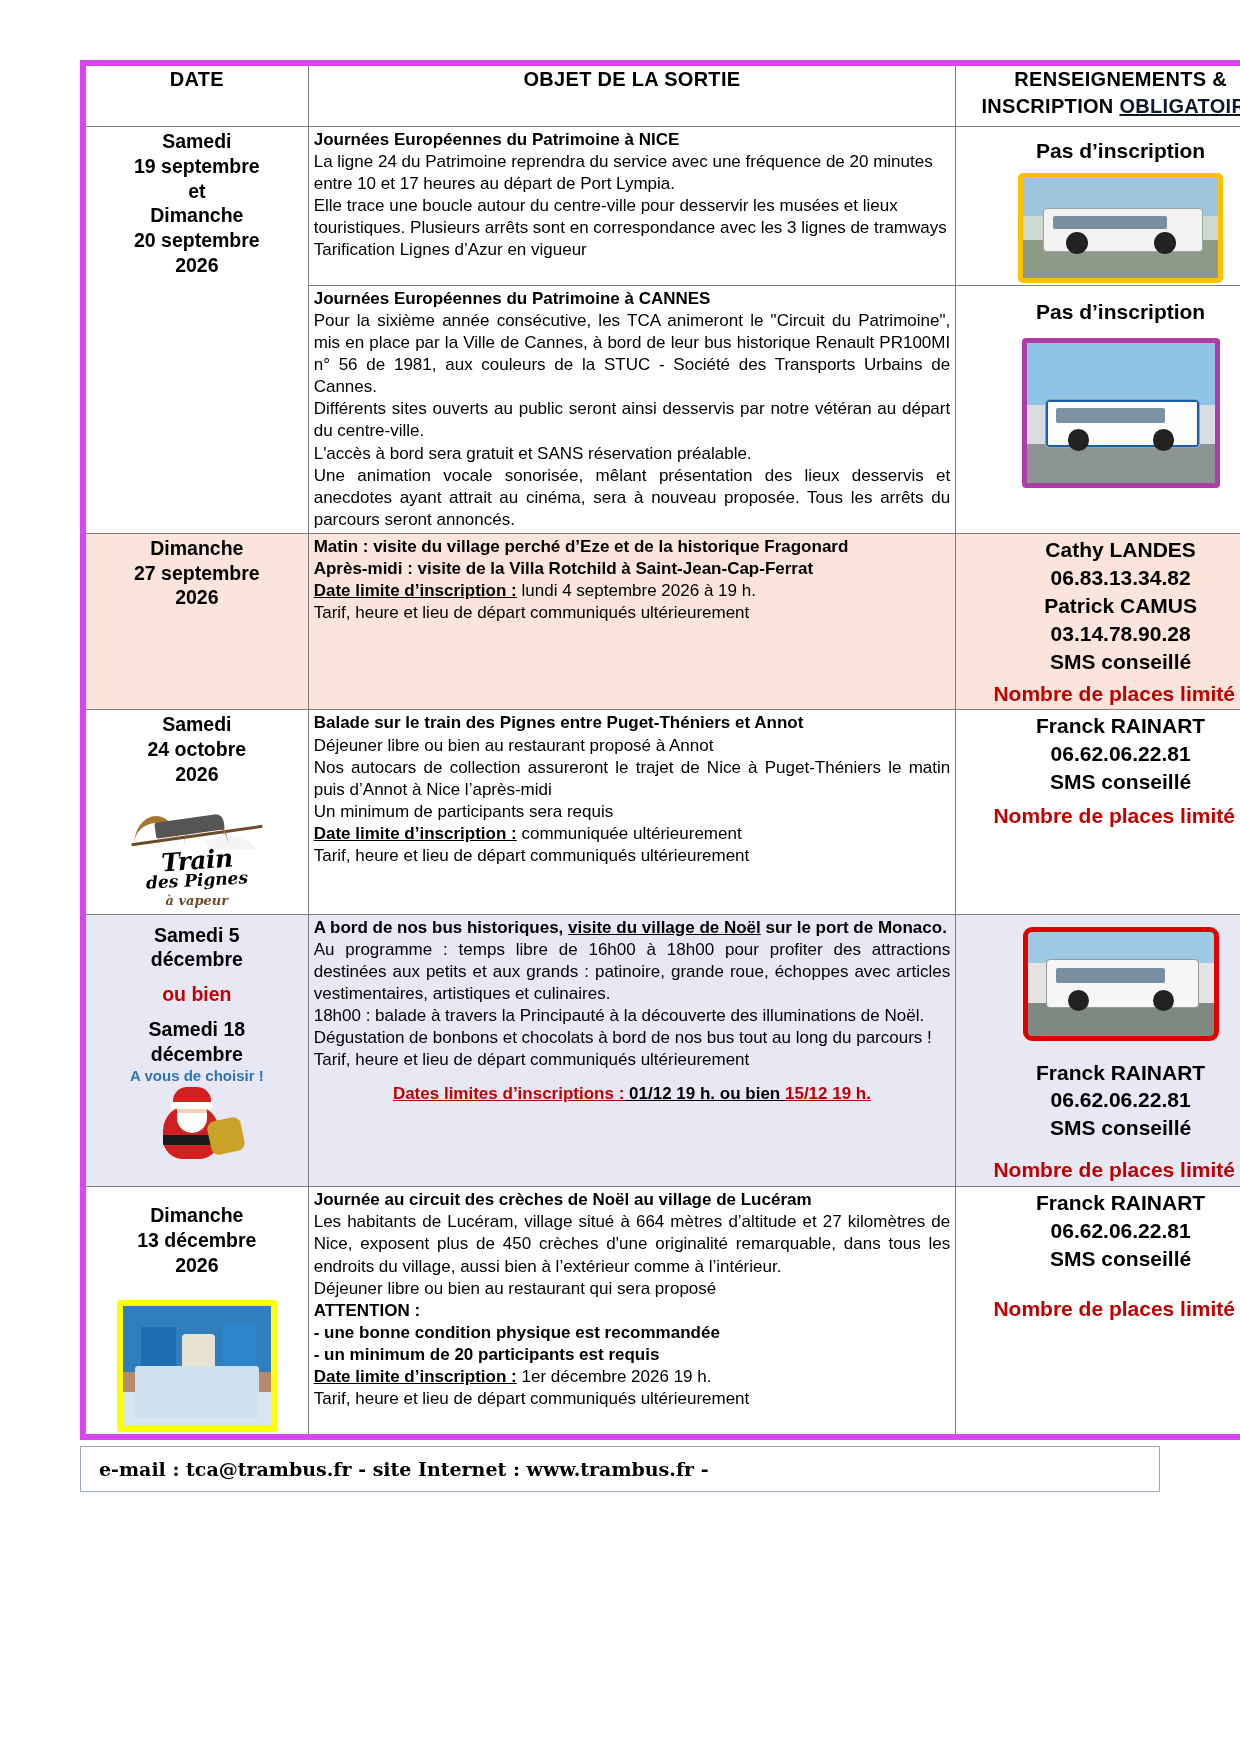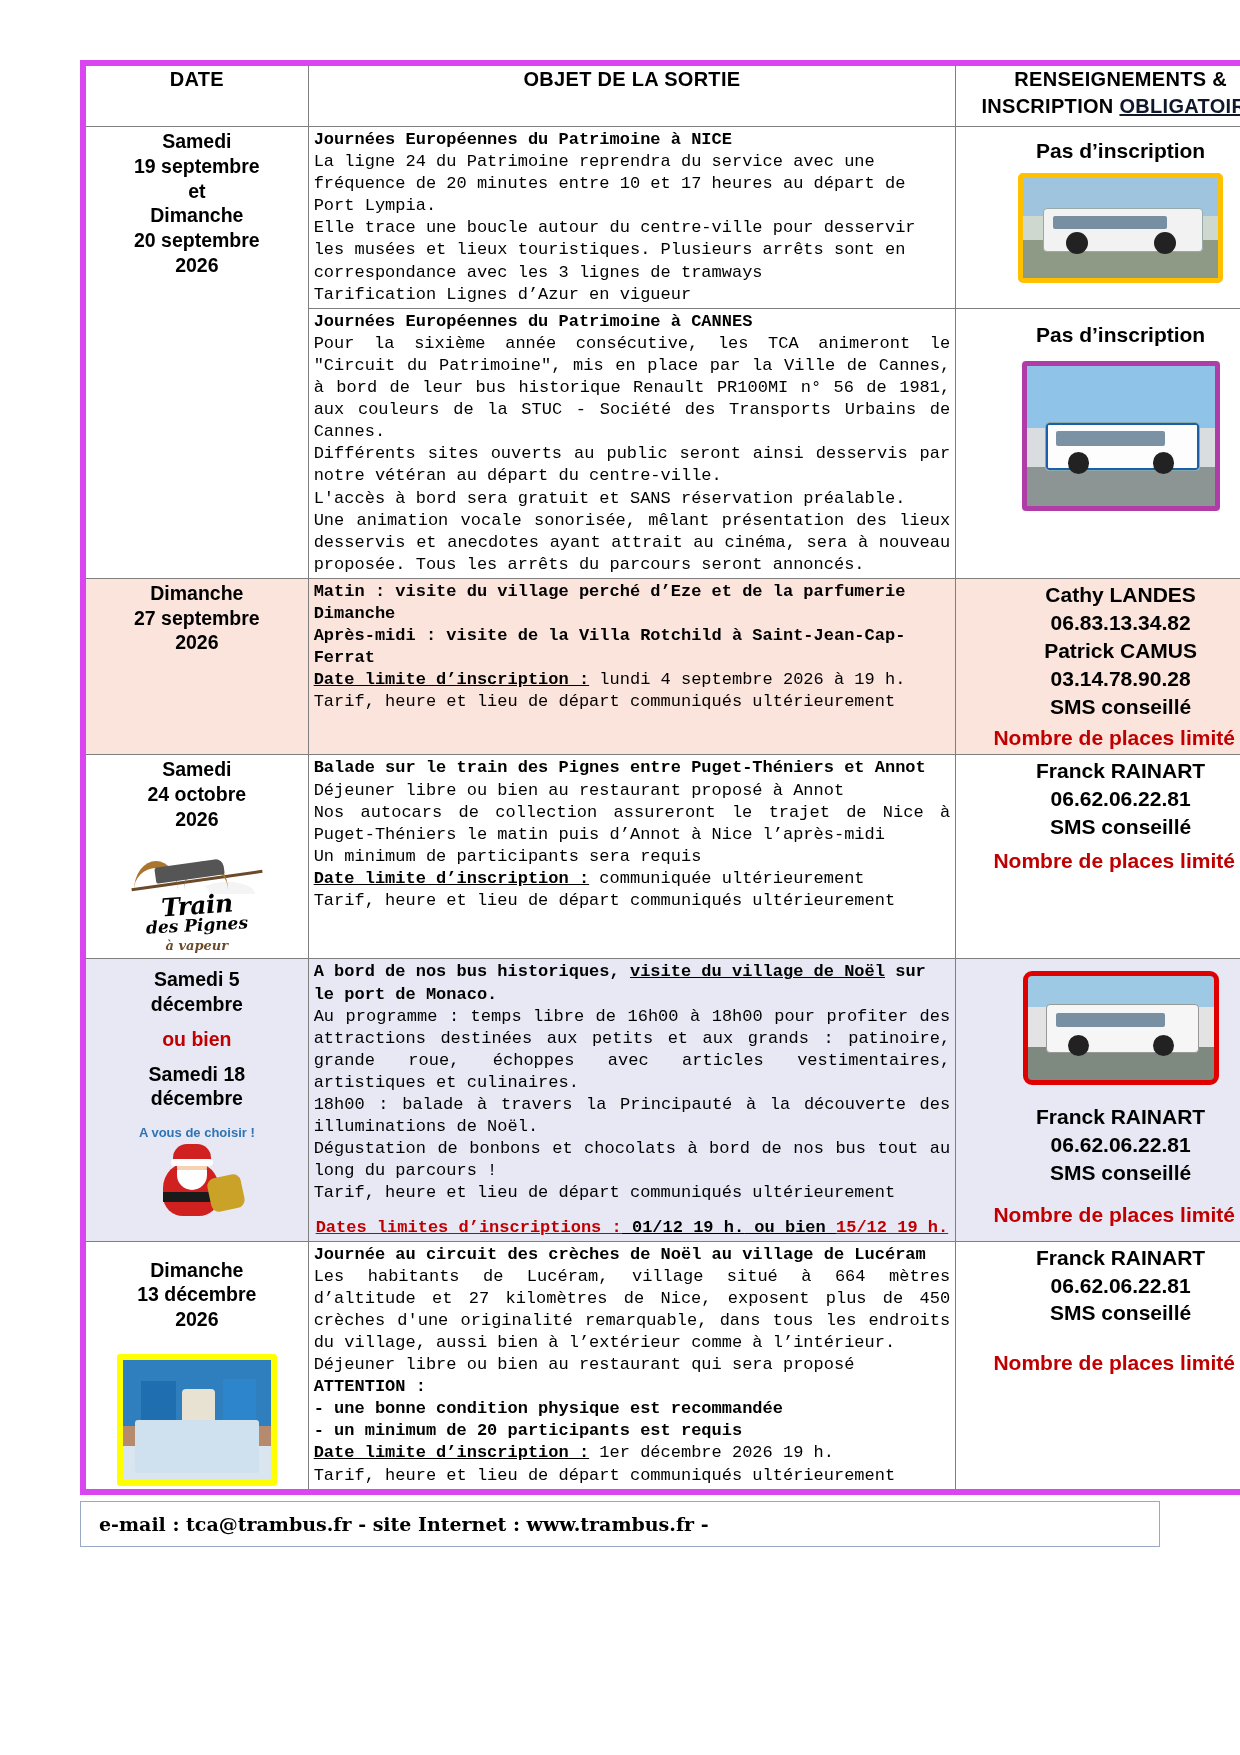--- a/index.html
+++ b/index.html
@@ -36,21 +36,21 @@
   
   .date-cell{
     text-align:center;vertical-align:middle;
     font-weight:bold;font-size:19.5px;line-height:1.27;
   }
   .obj-cell{font-size:17px;line-height:1.30;vertical-align:top;}
   .info-cell{
     text-align:center;vertical-align:middle;
     font-weight:bold;font-size:21px;line-height:1.33;
   }
-  .obj-cell p{margin:0;font-family:Liberation Mono, monospace;}
+  .obj-cell p{margin:0;}
   .t-bold{font-weight:bold;}
   .t-just{text-align:justify;text-justify:inter-word;}
   .u{text-decoration:underline;}
   .red{color:#c00000;}
   .blue{color:#2e74b5;}
   .limit{color:#c00000;font-weight:bold;}
 
   
   tr.tint-pink > td{background:#fbe4dc;}
   tr.tint-lav  > td{background:#e8e8f5;}
@@ -217,21 +217,21 @@
       </td>
     </tr>
 
     <tr class="tint-pink">
       <td class="date-cell">
         <div>Dimanche</div>
         <div>27 septembre</div>
         <div>2026</div>
       </td>
       <td class="obj-cell">
-        <p class="t-bold">Matin : visite du village perché d’Eze et de la parfumerie Dimanche</p>
+        <p class="t-bold">Matin : visite du village perché d’Eze et de la historique Fragonard</p>
         <p class="t-bold">Après-midi : visite de la Villa Rotchild à Saint-Jean-Cap-Ferrat</p>
         <p>
           <span class="t-bold u">Date limite d’inscription :</span><span> lundi 4 septembre 2026 à 19 h.</span>
         </p>
         <p>Tarif, heure et lieu de départ communiqués ultérieurement</p>
       </td>
       <td class="info-cell">
         <div>Cathy LANDES</div>
         <div>06.83.13.34.82</div>
         <div>Patrick CAMUS</div>
@@ -274,21 +274,21 @@
       </td>
     </tr>
 
     <tr class="tint-lav">
       <td class="date-cell">
         <div style="margin-top:6px;">Samedi 5</div>
         <div>décembre</div>
         <div class="red" style="margin:10px 0;">ou bien</div>
         <div>Samedi 18</div>
         <div>décembre</div>
-        <div class="blue" style="margin-top:14px;font-size:13px;">A vous de choisir !</div>
+        <div class="blue" style="font-size:15px;">A vous de choisir !</div>
         <div class="santa">
           <div class="santa-body"></div>
           <div class="santa-belt"></div>
           <div class="santa-bag"></div>
           <div class="santa-face"></div>
           <div class="santa-beard"></div>
           <div class="santa-hat"></div>
           <div class="santa-hatb"></div>
         </div>
       </td>

